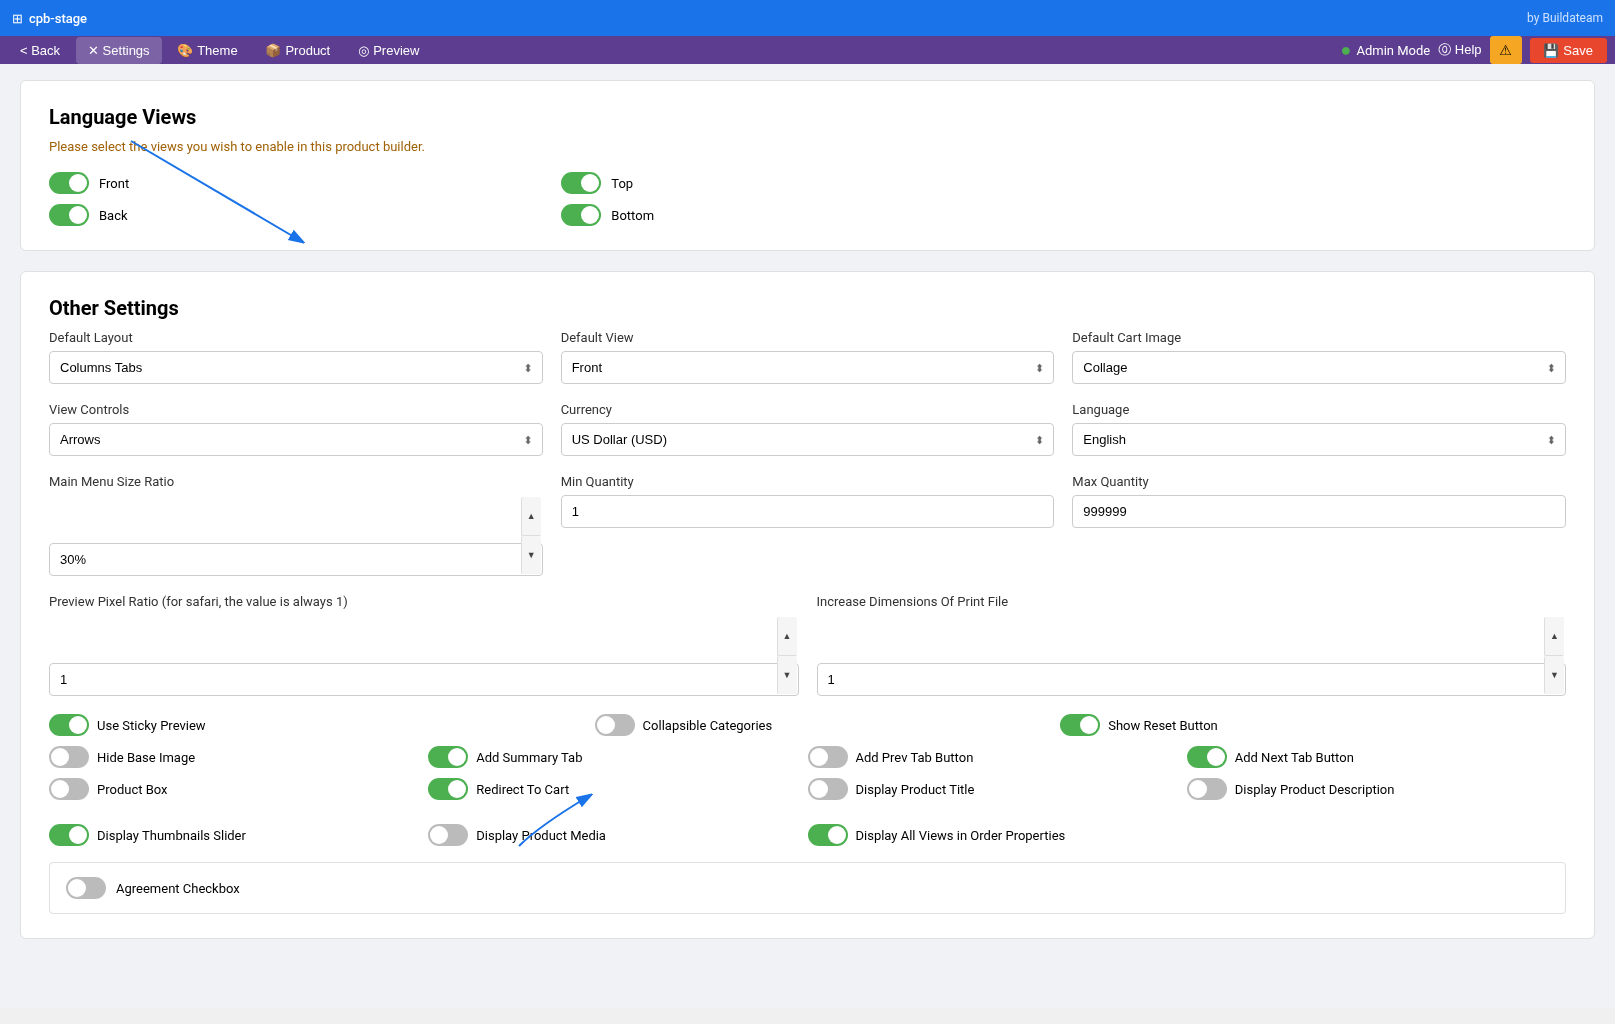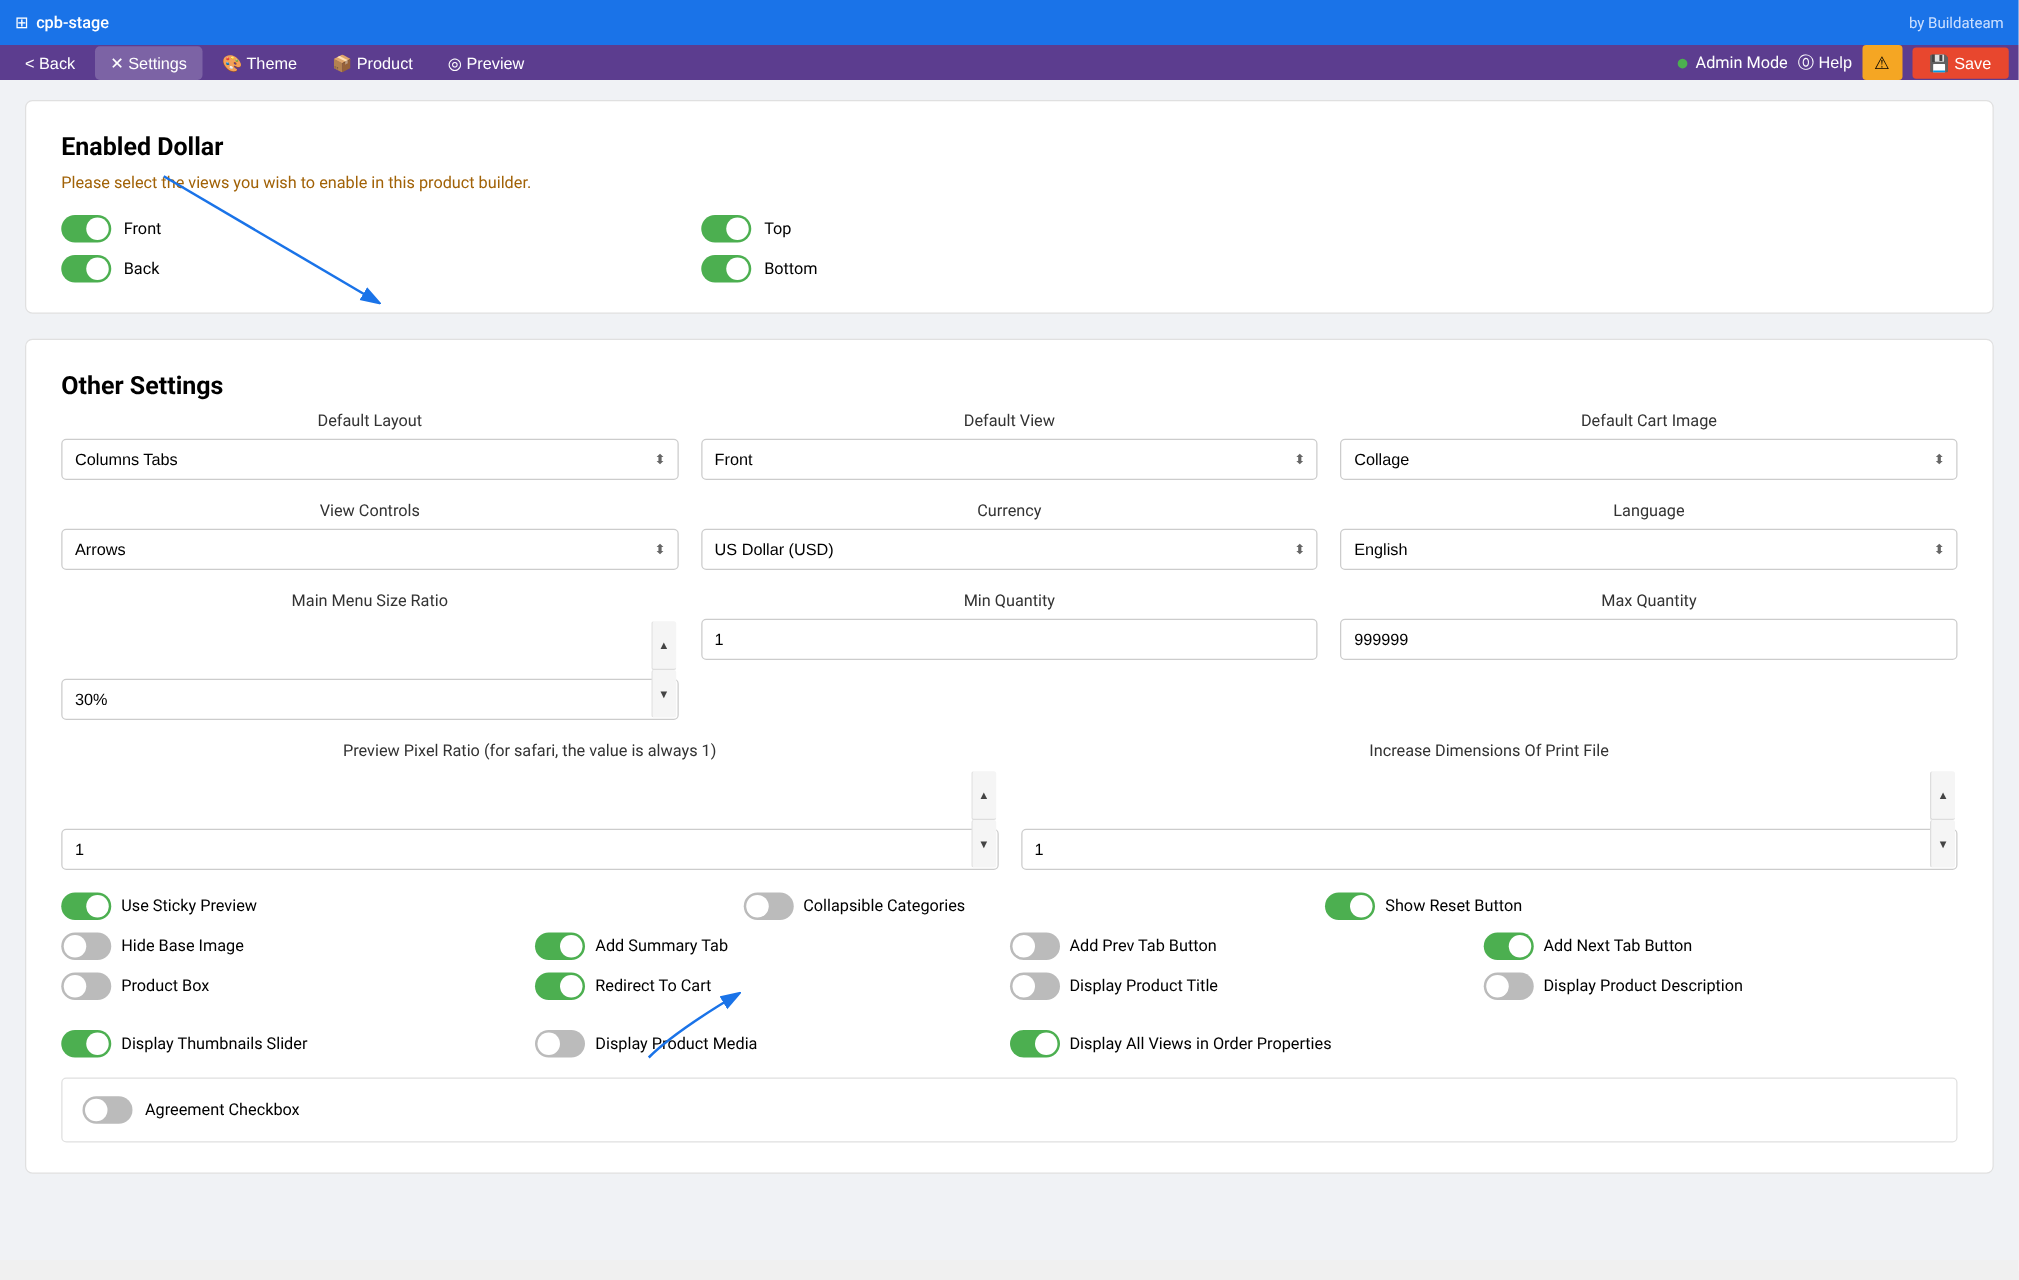--- a/index.html
+++ b/index.html
@@ -87,21 +87,21 @@
     .toggle-label { font-size: 13px; }
 
     
     .views-grid { display: grid; grid-template-columns: 1fr 1fr 1fr; gap: 10px 20px; }
     .view-row { display: flex; flex-direction: column; gap: 10px; }
 
     
     .settings-grid { display: grid; grid-template-columns: 1fr 1fr 1fr; gap: 18px; margin-bottom: 18px; }
     .settings-grid-2 { display: grid; grid-template-columns: 1fr 1fr; gap: 18px; margin-bottom: 18px; }
 
-    .field-label { font-size: 13px; color: #333; margin-bottom: 6px; text-align: center; }
+    .field-label { font-size: 13px; color: #333; margin-bottom: 6px; }
 
     select, input[type="text"], input[type="number"] {
       width: 100%;
       padding: 8px 10px;
       border: 1px solid #ccc;
       border-radius: 4px;
       font-size: 13px;
       background: white;
       appearance: none;
       -webkit-appearance: none;
@@ -168,21 +168,21 @@
     </div>
     <button class="help-btn">⓪ Help</button>
     <button class="warn-btn">⚠</button>
     <button class="save-btn">💾 Save</button>
   </div>
 </div>
 
 <div class="main-content">
 
   <div class="card" style="margin-top:16px; position:relative;">
-    <div class="card-title">Enabled Dollar</div>
+    <div class="card-title">Language Views</div>
     <div class="card-subtitle">Please select the views you wish to enable in this product builder.</div>
 
     <svg class="annotation-arrow" style="position:absolute; top:50px; left:100px; width:200px; height:120px;">
       <line x1="10" y1="10" x2="180" y2="110" stroke="#1a73e8" stroke-width="2" marker-end="url(#arrow1)"></line>
       <defs>
         <marker id="arrow1" markerWidth="8" markerHeight="8" refX="6" refY="3" orient="auto">
           <path d="M0,0 L0,6 L9,3 z" fill="#1a73e8"></path>
         </marker>
       </defs>
     </svg>

